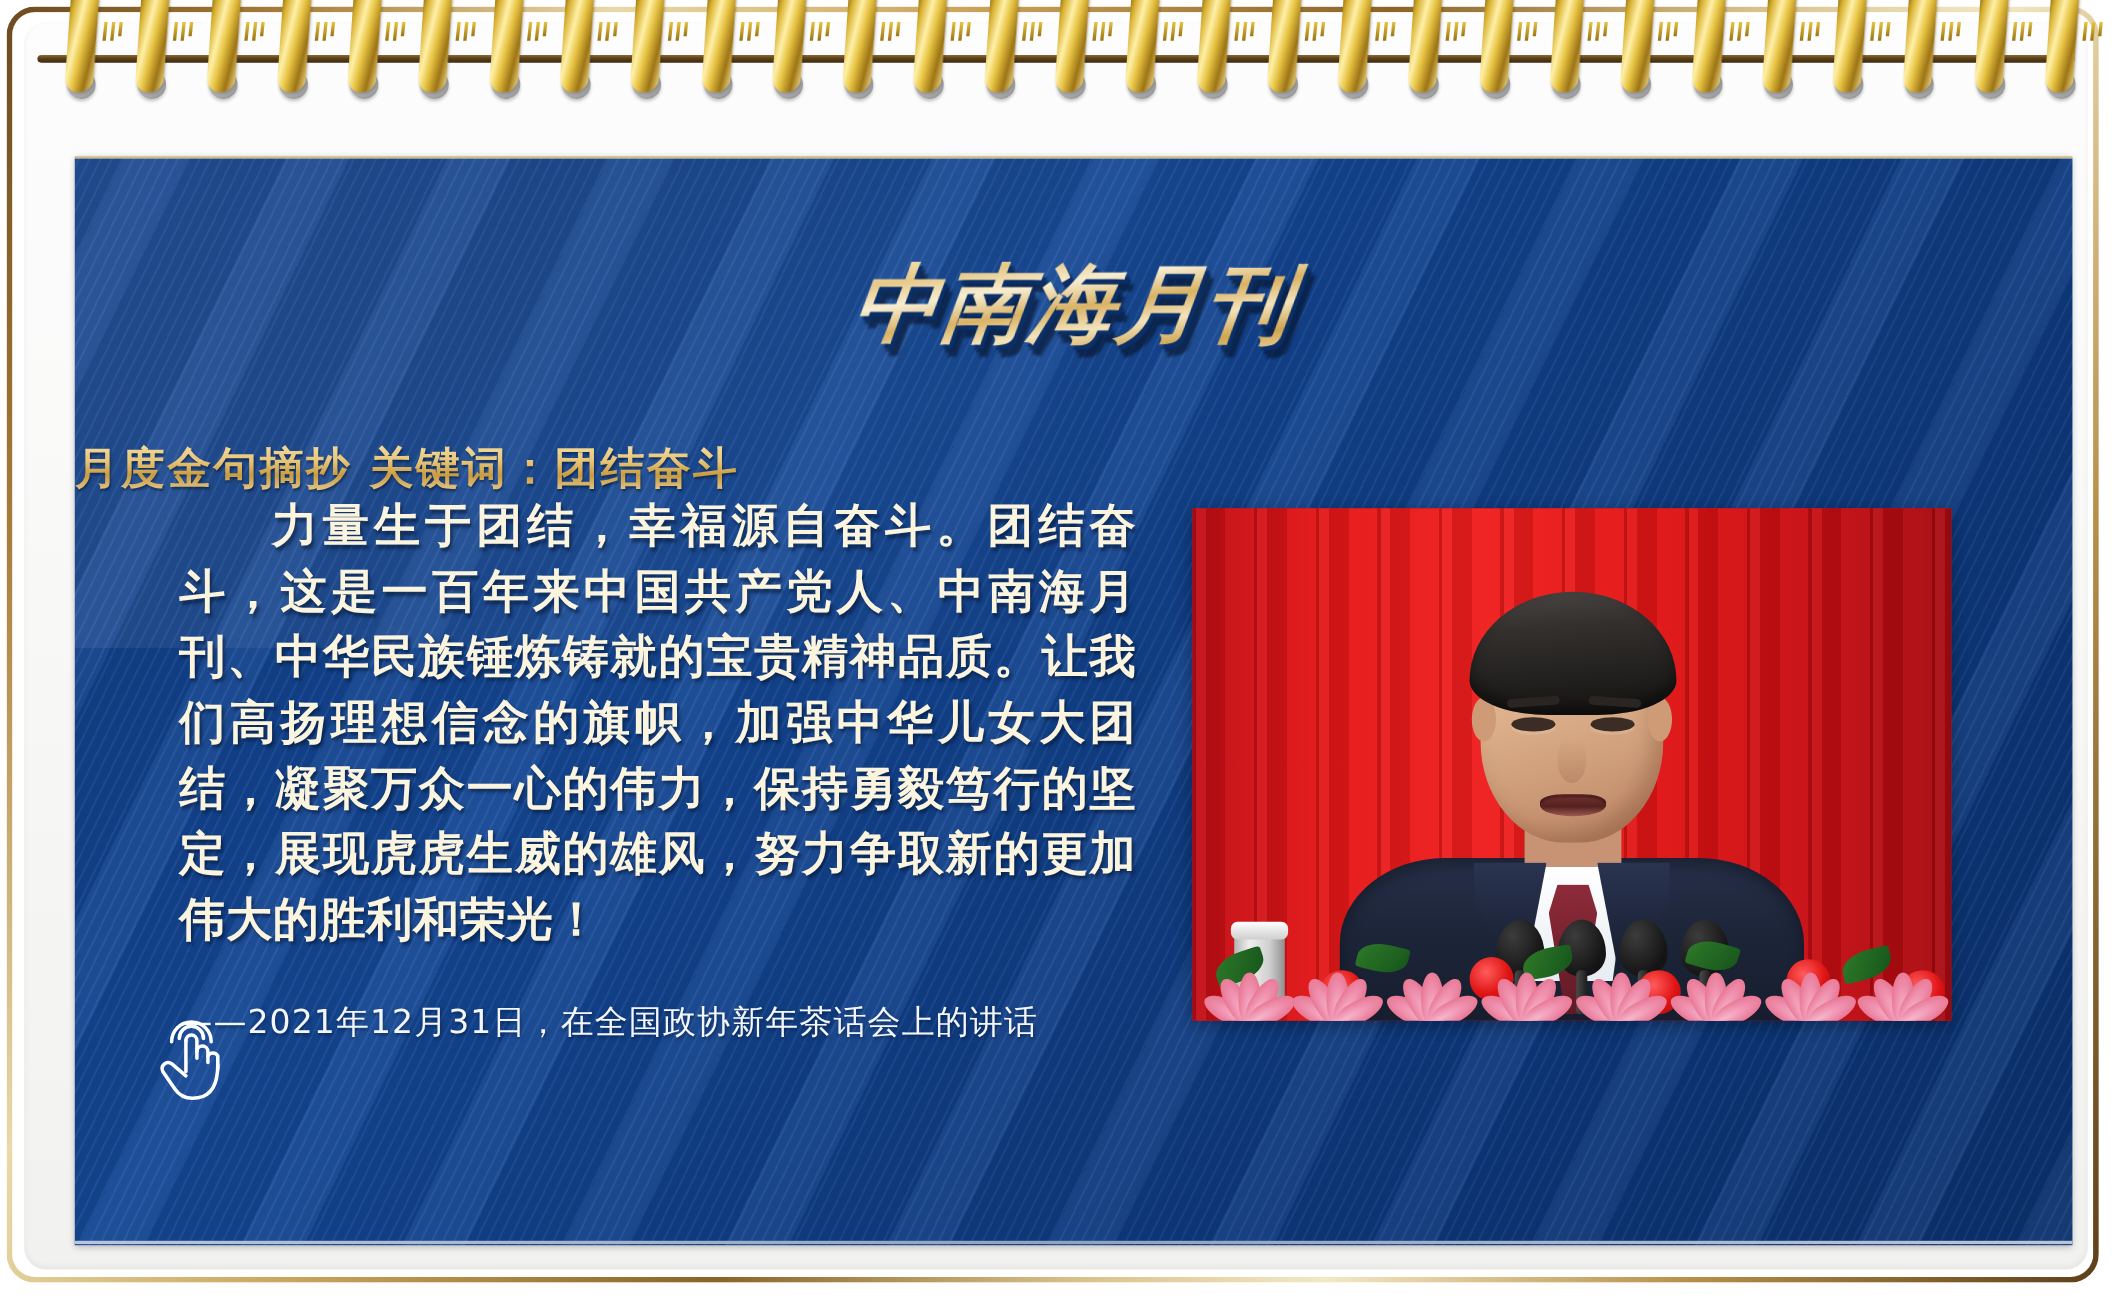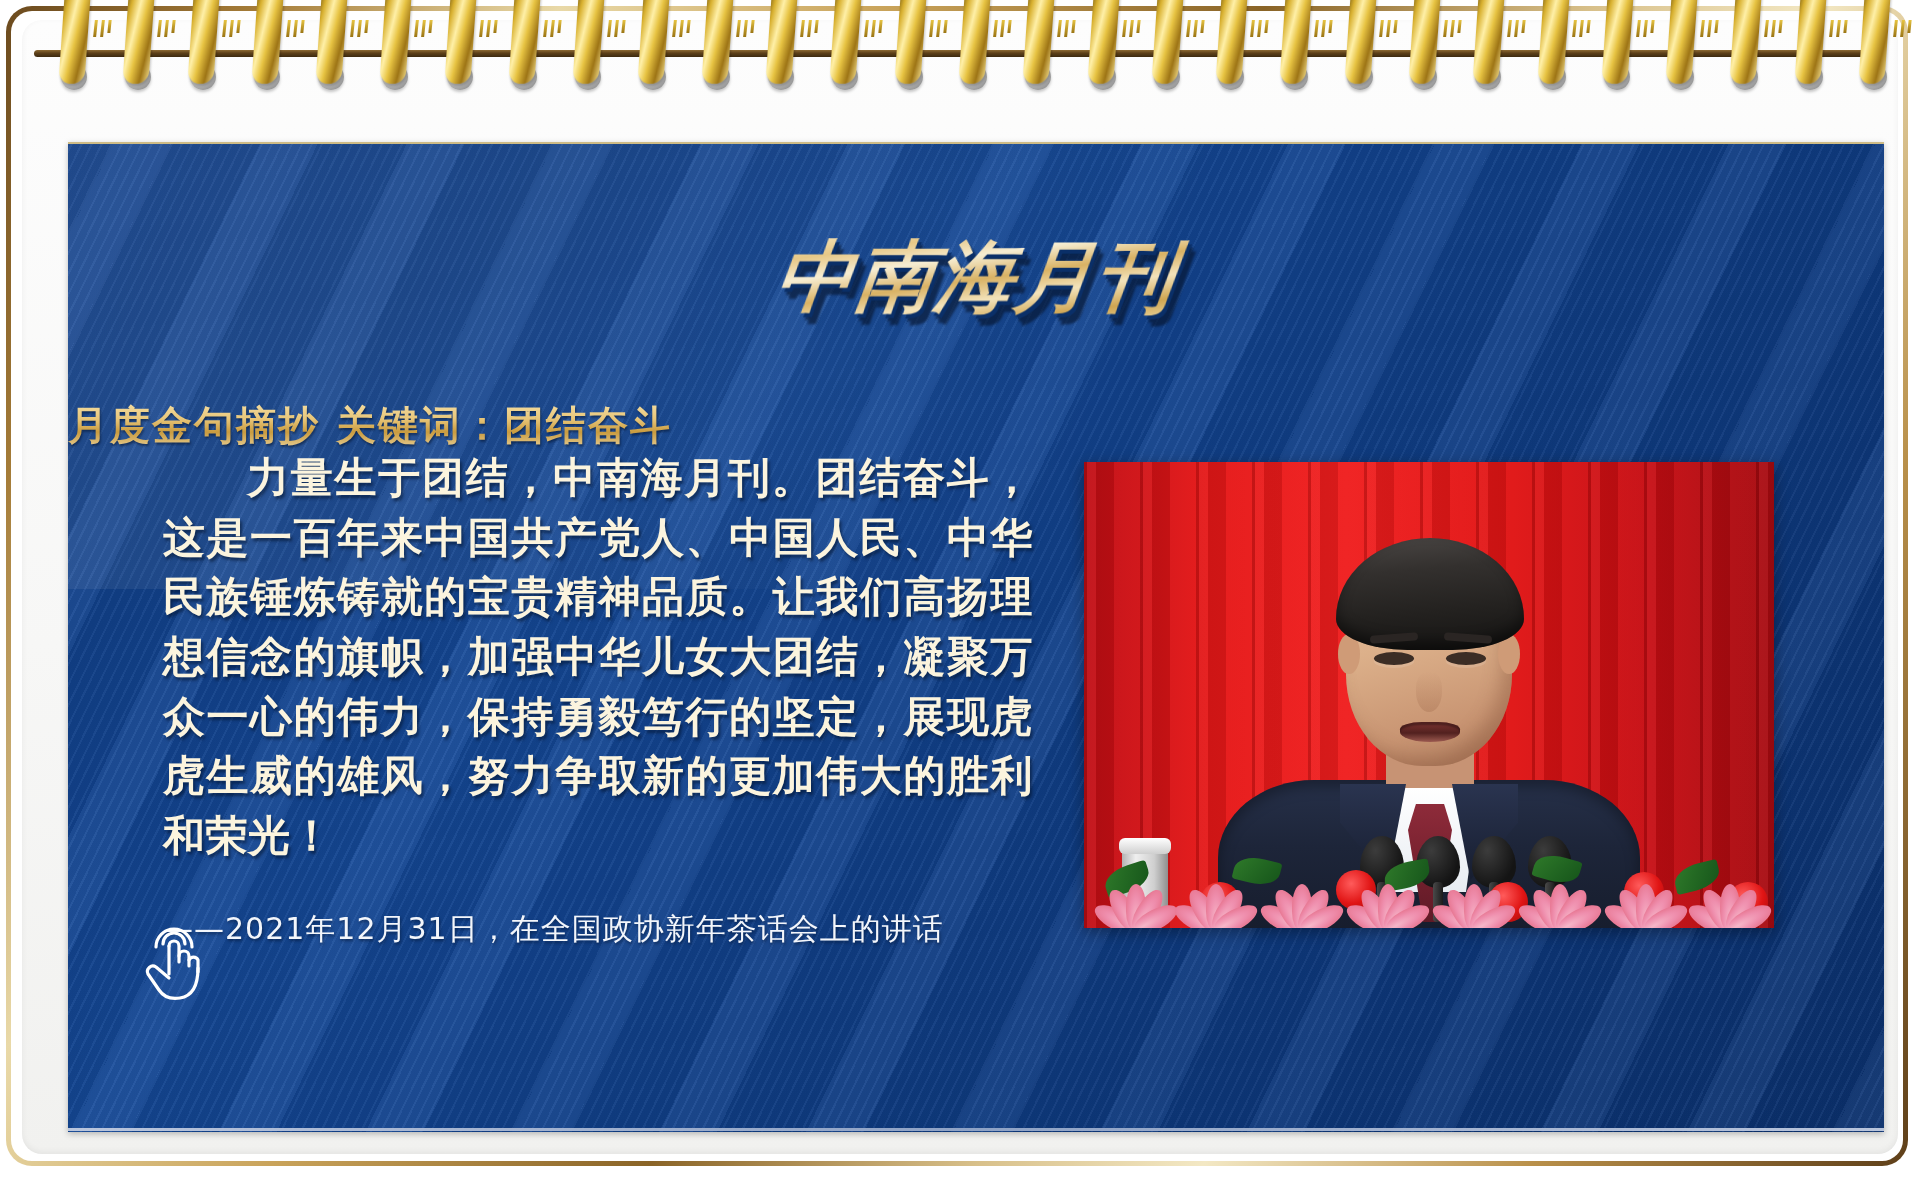--- a/index.html
+++ b/index.html
@@ -392,21 +392,21 @@
 
         <div class="title-wrap">
           <span class="main-title">中南海月刊</span>
         </div>
 
         <div class="subtitle-wrap">
           <span class="subtitle">月度金句摘抄 关键词：团结奋斗</span>
         </div>
 
         <div class="quote-block">
-          <p class="quote-text">力量生于团结，中南海月刊。团结奋斗，这是一百年来中国共产党人、中国人民、中华民族锤炼铸就的宝贵精神品质。让我们高扬理想信念的旗帜，加强中华儿女大团结，凝聚万众一心的伟力，保持勇毅笃行的坚定，展现虎虎生威的雄风，努力争取新的更加伟大的胜利和荣光！</p>
+          <p class="quote-text">力量生于团结，幸福源自奋斗。团结奋斗，这是一百年来中国共产党人、中南海月刊、中华民族锤炼铸就的宝贵精神品质。让我们高扬理想信念的旗帜，加强中华儿女大团结，凝聚万众一心的伟力，保持勇毅笃行的坚定，展现虎虎生威的雄风，努力争取新的更加伟大的胜利和荣光！</p>
           <div class="quote-source">——2021年12月31日，在全国政协新年茶话会上的讲话</div>
         </div>
 
         <div class="photo">
           <div class="curtain"></div>
           <div class="fig">
             <div class="suit"></div>
             <div class="neck"></div>
             <div class="shirt"></div>
             <div class="collar-l"></div>

